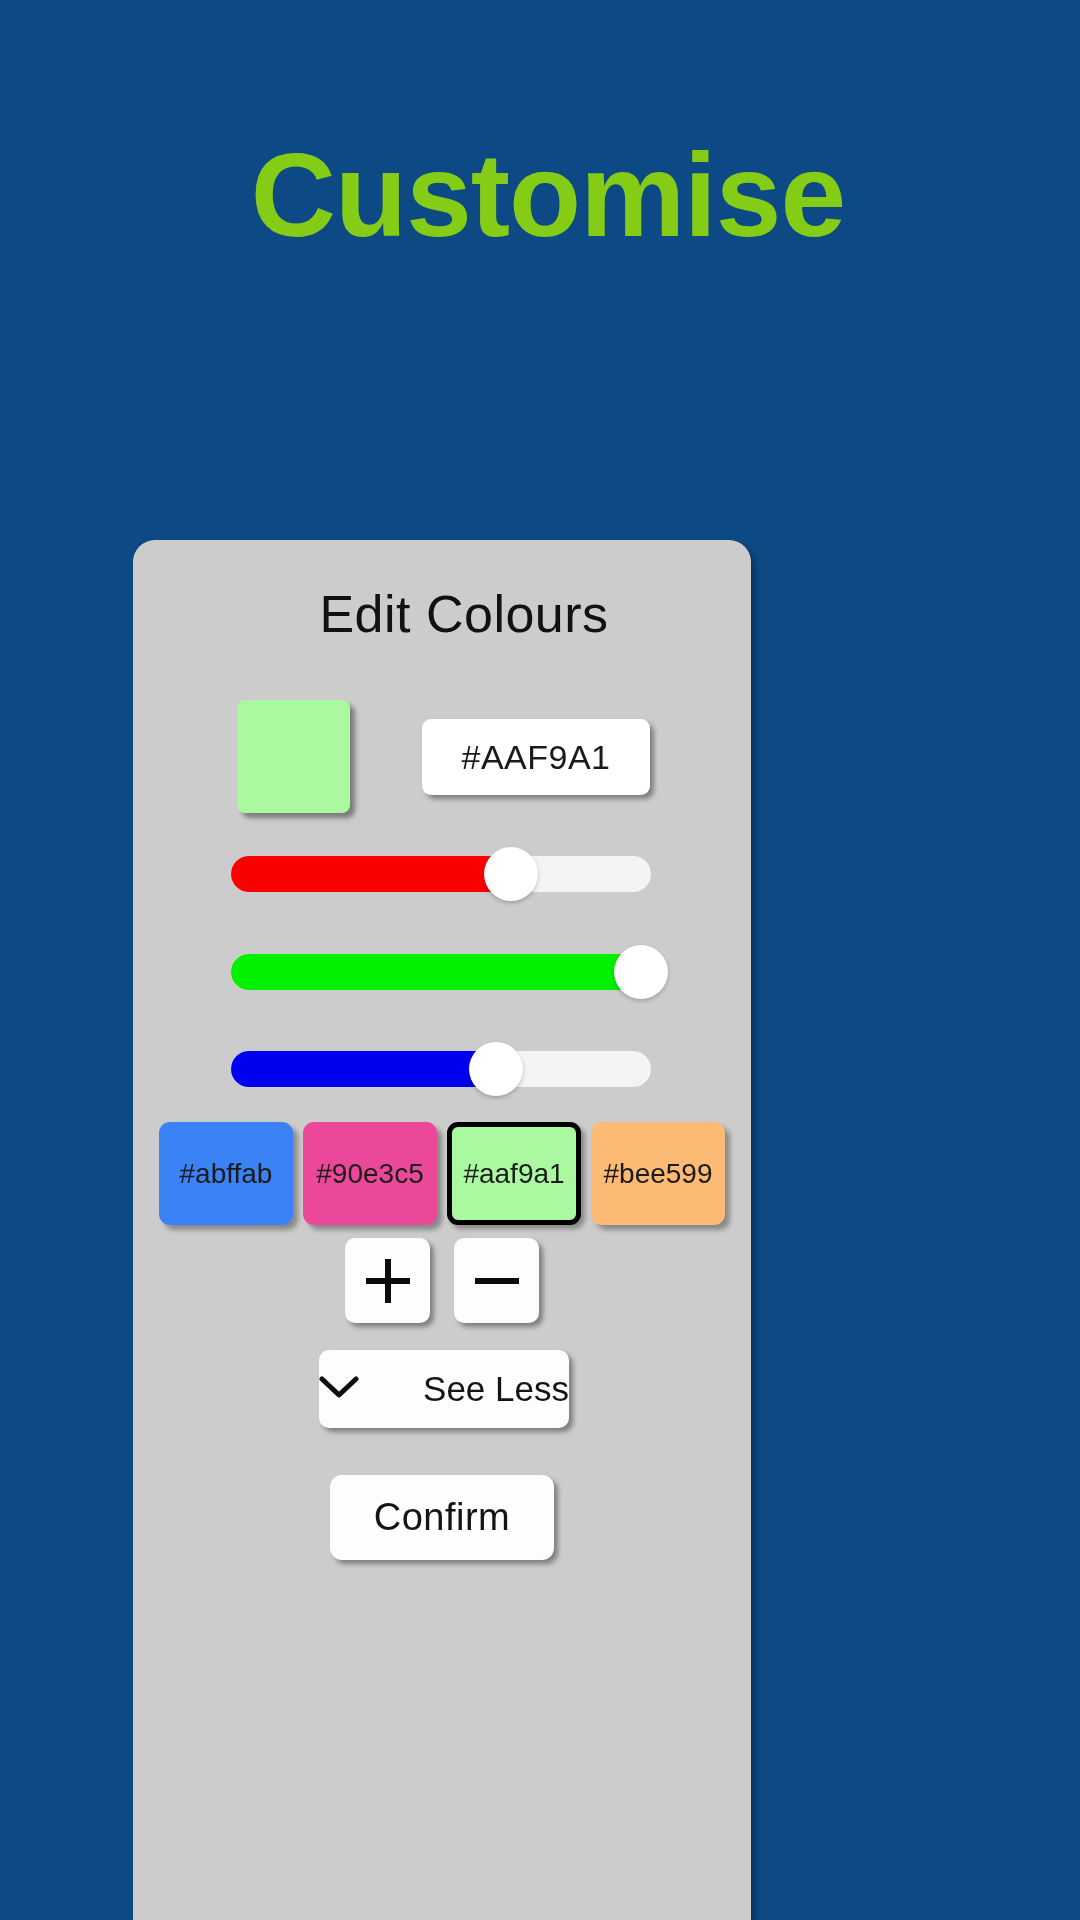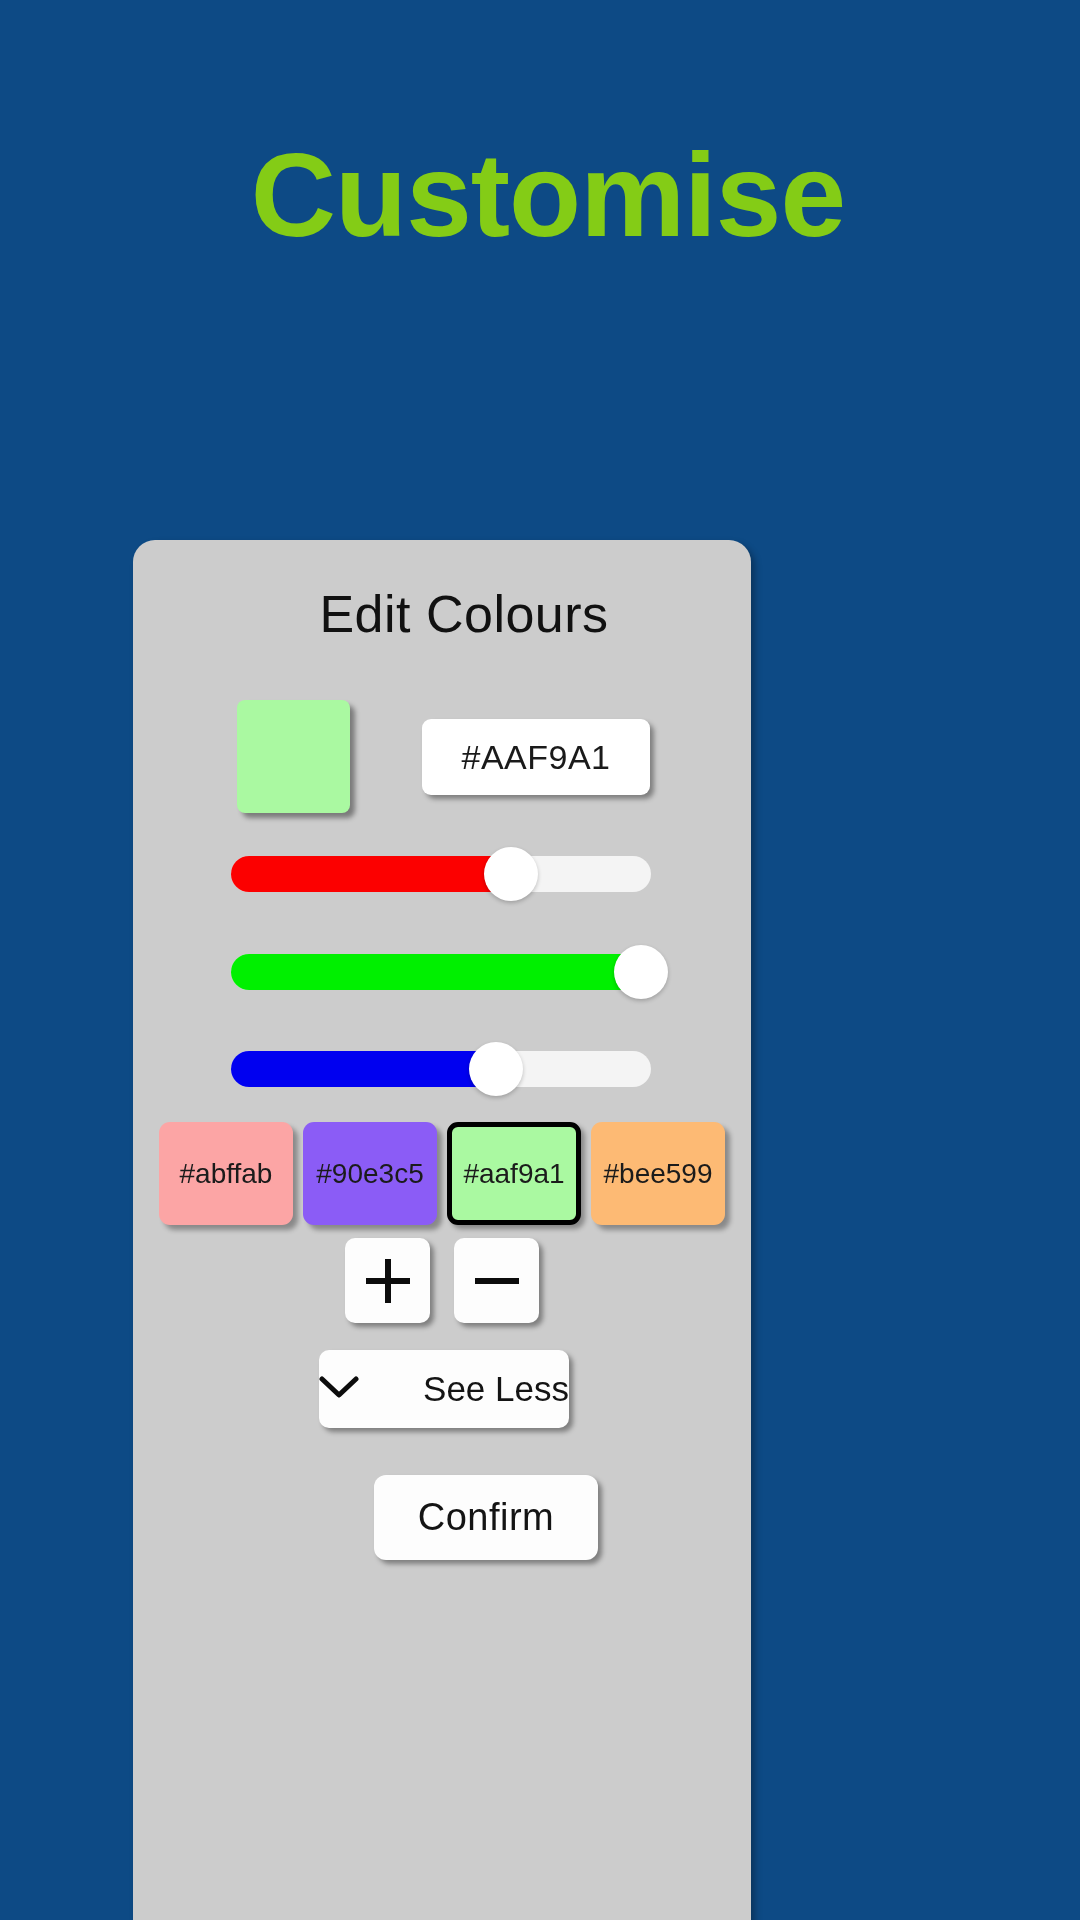--- a/index.html
+++ b/index.html
@@ -202,21 +202,20 @@
     background: #fdfdfd;
     border-radius: 12px;
     box-shadow: 4px 4px 5px rgba(0,0,0,0.38);
     display: flex;
     align-items: center;
     justify-content: center;
     font-size: 38px;
     font-weight: 300;
     color: #141414;
     letter-spacing: 0.5px;
-    margin-left: 44px;
   }
 </style>
 </head>
 <body style="background: rgb(13, 74, 133);">
 
 <div class="page-title" style="color: #84cc16; margin-left: 8px;">
   <span class="line">Customise</span>
 </div>
 
 <div class="card" style="background: rgb(204, 204, 204);">
@@ -237,24 +236,24 @@
     <div class="slider-fill" style="width: 97.6%; background: rgb(0, 240, 0);"></div>
     <div class="slider-thumb" style="left: 97.6%; background: rgb(255, 255, 255);"></div>
   </div>
 
   <div class="slider" id="slider-blue" style="background: rgb(244, 244, 244);">
     <div class="slider-fill" style="width: 63.1%; background: rgb(0, 0, 240);"></div>
     <div class="slider-thumb" style="left: 63.1%; background: rgb(255, 255, 255);"></div>
   </div>
 
   <div class="presets" id="presets">
-      <div class="chip" style="background: #fca5a5;">
+      <div class="chip" style="background: #3b82f6;">
         <span>#abffab</span>
       </div>
-      <div class="chip" style="background: #8b5cf6;">
+      <div class="chip" style="background: #ec4899;">
         <span>#90e3c5</span>
       </div>
       <div class="chip selected" style="background: rgb(170, 249, 161);">
         <span>#aaf9a1</span>
       </div>
       <div class="chip" style="background: #fdba74; text-align: center;">
         <span>#bee599</span>
       </div>
     </div>
 

